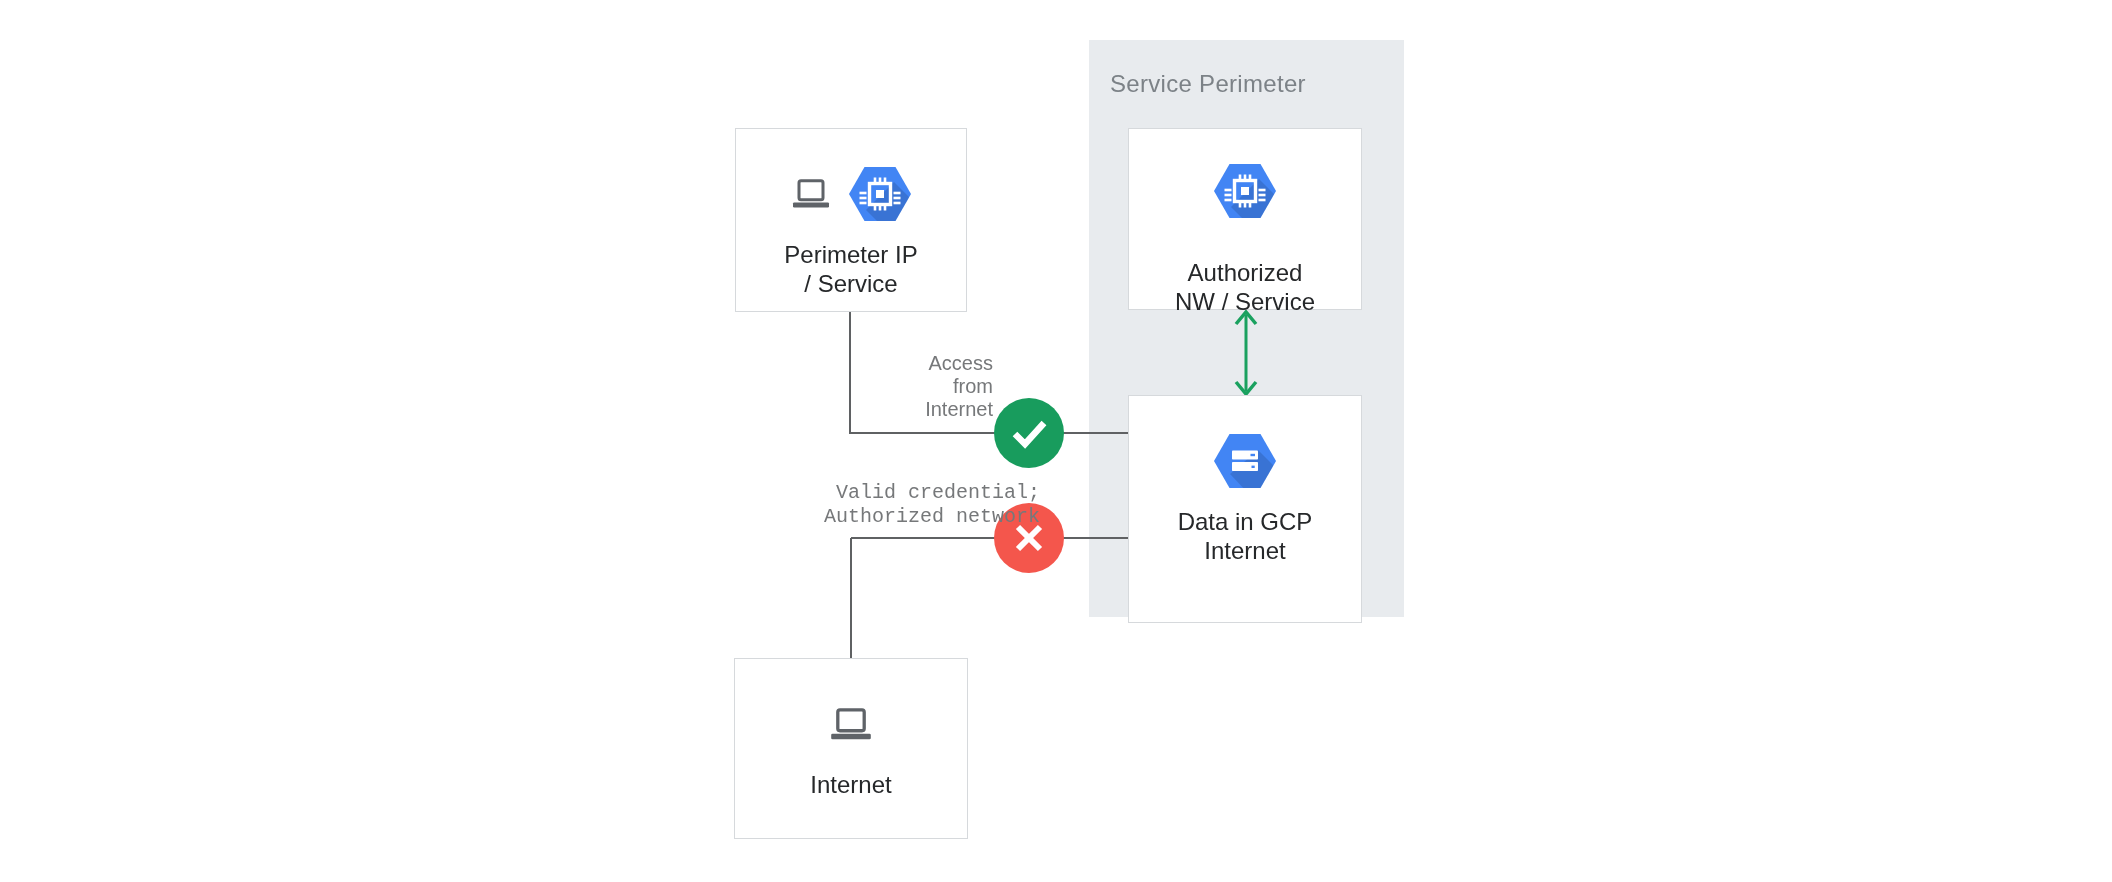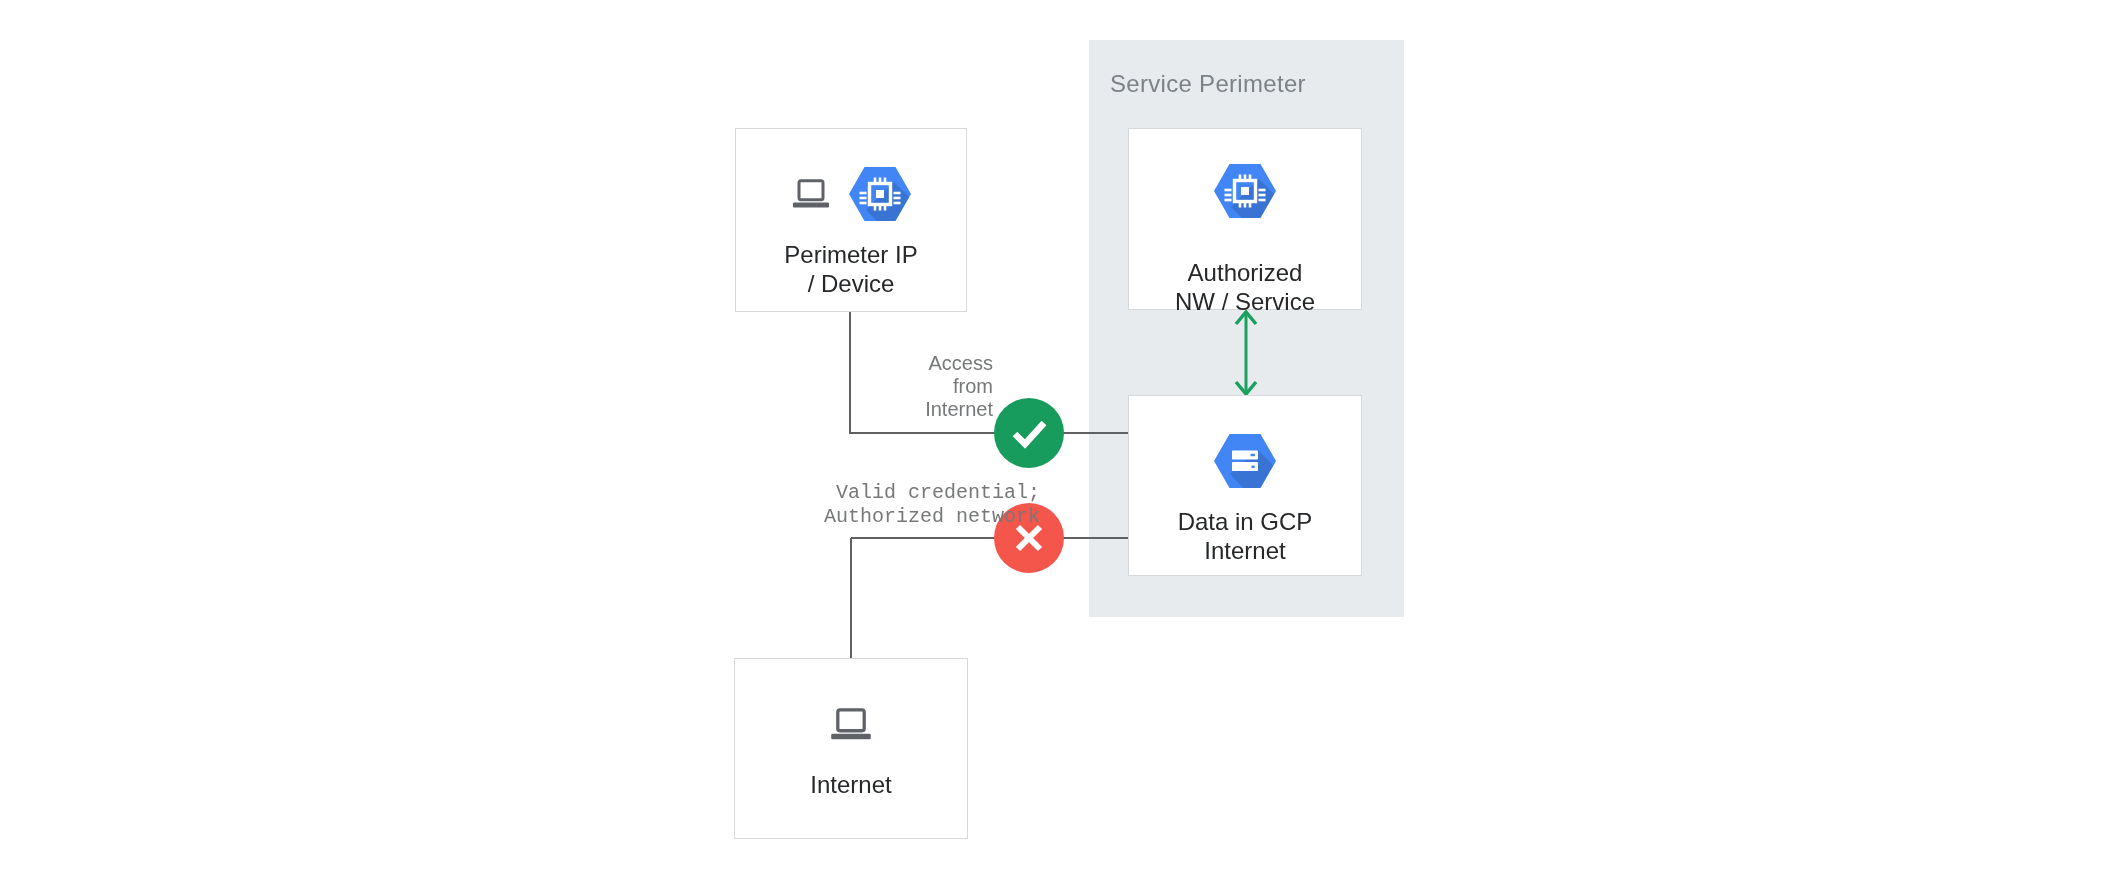--- a/index.html
+++ b/index.html
@@ -12,21 +12,21 @@
   body{background:#fff;font-family:"Liberation Sans",sans-serif;}
   .canvas{position:relative;width:2112px;height:882px;background:var(--canvas-bg);overflow:hidden;}
 
   .perimeter{position:absolute;left:1089px;top:40px;width:315px;height:577px;background:var(--perimeter-bg);}
   .perimeter-label{position:absolute;left:1110px;top:70px;font-size:24px;letter-spacing:.3px;color:var(--perimeter-label-gray);}
 
   .node{position:absolute;background:var(--node-bg);border:1px solid var(--node-border);
         display:flex;flex-direction:column;align-items:center;}
   #node-auth-ip{left:735px;top:128px;width:232px;height:184px;}
   #node-nw{left:1128px;top:128px;width:234px;height:182px;gap:24px;}
-  #node-data{left:1128px;top:395px;width:234px;height:181px;}
+  #node-data{left:1128px;top:395px;width:234px;height:228px;}
   #node-internet{left:734px;top:658px;width:234px;height:181px;}
   .node-icons{margin-top:35px;height:60px;display:flex;align-items:center;justify-content:center;gap:18px;}
   .node-label{margin-top:16px;text-align:center;font-size:24px;line-height:29px;color:var(--label-dark);}
 
   .line{position:absolute;background:var(--connector);}
   #line-access-v{left:849px;top:312px;width:2px;height:121px;}
   #line-access-h{left:849px;top:432px;width:280px;height:2px;}
   #line-untrusted-h{left:851px;top:537px;width:278px;height:2px;}
   #line-untrusted-v{left:850px;top:538px;width:2px;height:120px;}
 
@@ -86,21 +86,21 @@
           <rect x="44.5" y="24.7" width="7" height="2.6"></rect>
             <rect x="44.5" y="29.7" width="7" height="2.6"></rect>
             <rect x="44.5" y="34.7" width="7" height="2.6"></rect>
           <rect x="27" y="23" width="8" height="8"></rect>
         </g>
         <rect x="20.5" y="16.5" width="21" height="21" fill="none" stroke="#fff" stroke-width="3.4"></rect>
       </svg>
     </div>
     <div class="node-label">
       <div>Perimeter IP</div>
-      <div>/ Device</div>
+      <div>/ Service</div>
     </div>
   </div>
 
   <div class="node" id="node-nw">
     <div class="node-icons">
       <svg width="62" height="54" viewBox="0 0 62 54">
         <defs>
             <clipPath id="hexclipB">
               <polygon points="15.5,0 46.5,0 62,27 46.5,54 15.5,54 0,27"></polygon>
             </clipPath>

